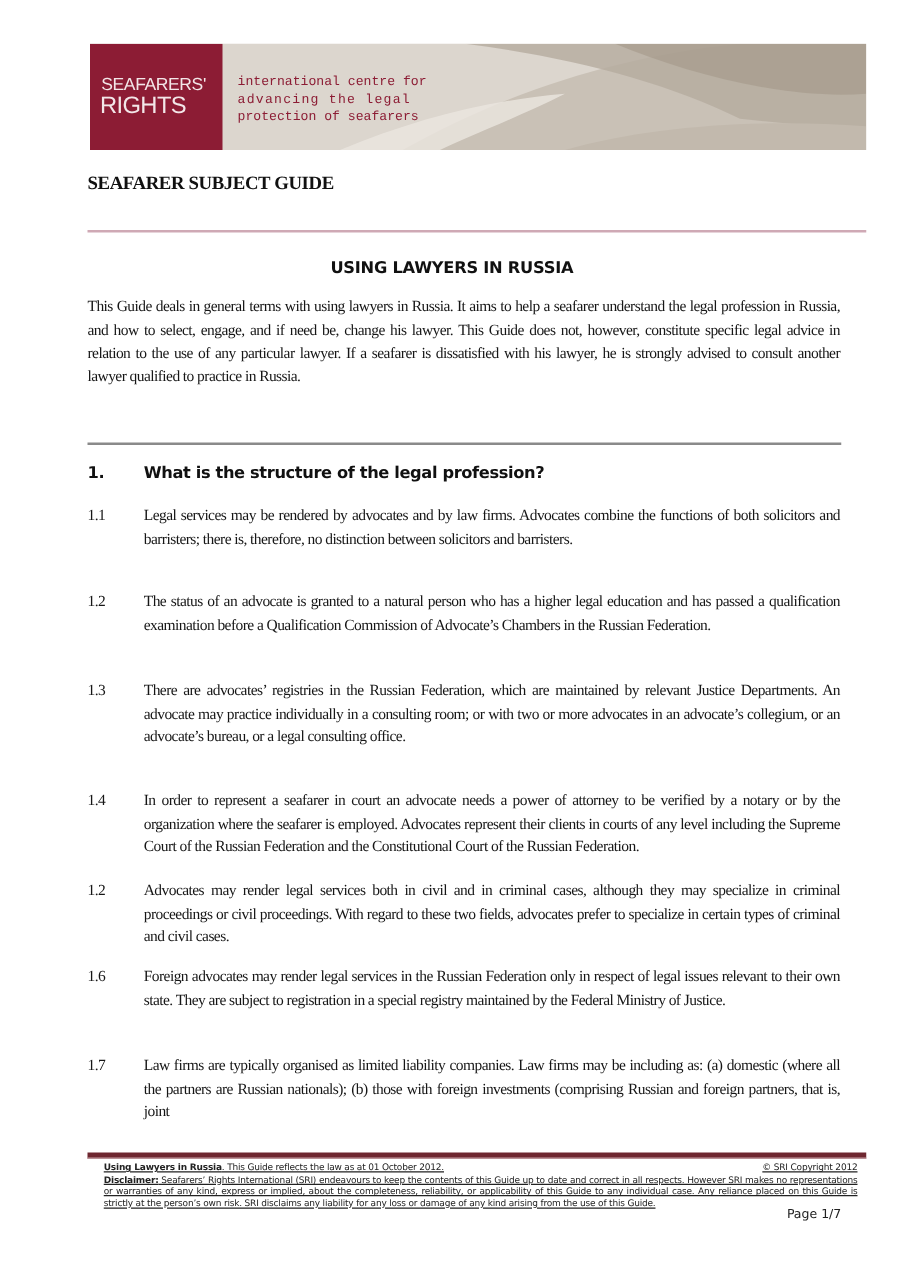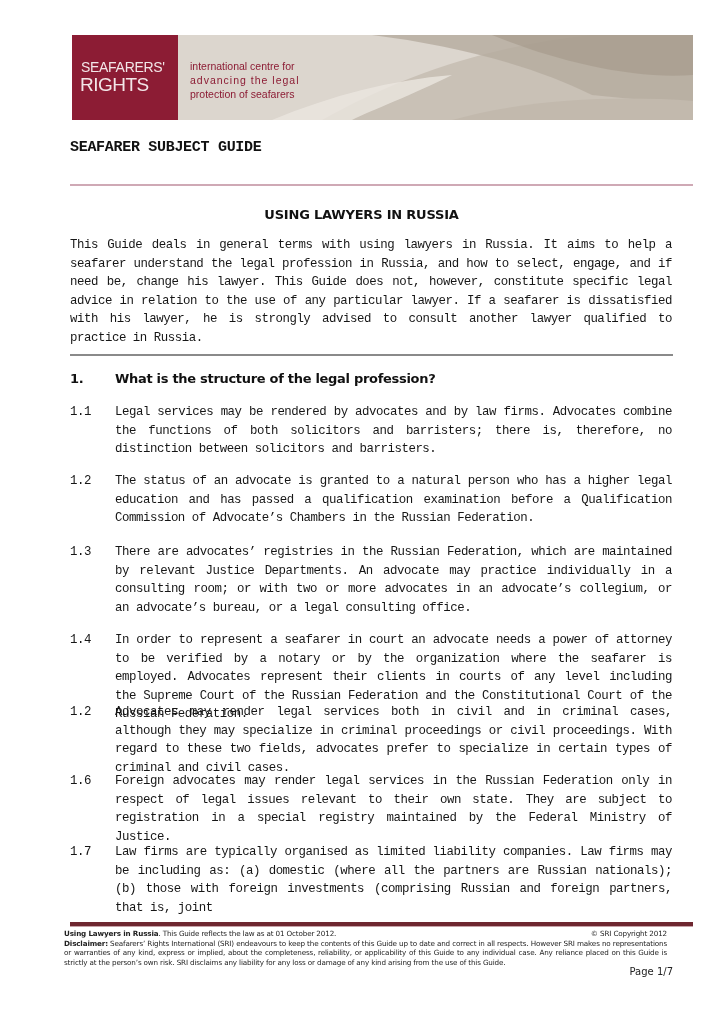--- a/index.html
+++ b/index.html
@@ -7,48 +7,48 @@
          font-family:"DejaVu Sans", sans-serif; color:#111; }
   .banner { position:absolute; left:72px; top:35px; width:621px; height:85px;
             overflow:hidden; background:#d9d3cb; }
   .banner-bg { position:absolute; inset:0; }
   .logo-box { position:absolute; left:0; top:0; width:106px; height:86px;
               background:#8c1c34; color:#f3e6e8; }
   .logo-l1 { position:absolute; left:9px; top:24px; font-family:"Liberation Sans", sans-serif;
              font-size:14px; letter-spacing:-0.3px; }
   .logo-l2 { position:absolute; left:8px; top:37px; font-family:"Liberation Sans", sans-serif;
              font-size:19px; letter-spacing:-0.5px; line-height:26px;text-align:center; }
-  .tagline { position:absolute; left:118px; top:24px; font-family:Liberation Sans, sans-serif;
+  .tagline { position:absolute; left:118px; top:24px; font-family:Liberation Mono, monospace;
              font-size:10.5px; line-height:14px; color:#8c1c34; }
   .tagline div { white-space:nowrap; }
   .tagline .spaced { letter-spacing:1px; }
 
   .subject { position:absolute; left:70px; top:139px; font-weight:bold; font-size:15px;
-             font-family:Liberation Mono, monospace; letter-spacing:-0.3px; }
+             font-family:Liberation Serif, serif; letter-spacing:-0.3px; }
   .rule-pink { position:absolute; left:70px; top:184px; width:623px; height:2px; background:#cfa9b5; }
   .doc-title { position:absolute; left:0; width:723px; top:207px; text-align:center;
                font-weight:bold; font-size:13px; letter-spacing:-0.2px; }
 
-  .body-text { font-family:Liberation Mono, monospace; font-size:12.4px; line-height:18.6px;
+  .body-text { font-family:Liberation Serif, serif; font-size:12.4px; line-height:18.6px;
                text-align:justify; letter-spacing:-0.45px; color:#161616; }
   .intro { position:absolute; left:70px; width:602px; top:236px; }
   .rule-grey { position:absolute; left:70px; top:354px; width:603px; height:1.5px; background:#8a8a8a; }
 
   .section { position:absolute; left:70px; top:371px; font-weight:bold; font-size:13px;
              letter-spacing:-0.3px; }
   .section .num { display:inline-block; width:45px; }
 
   .para { position:absolute; left:70px; width:602px; display:flex; }
   .para .pnum { width:45px; flex:0 0 45px; }
   .para .ptext { flex:1; }
 
   .footer-rule { position:absolute; left:70px; top:922px; width:623px; height:4px; background:#6e2730;
                  border-bottom:1px solid #c7a2a8; }
-  .footer { position:absolute; left:64px; width:603px; top:929px; font-size:7.2px; line-height:9.6px;
-            font-family:"DejaVu Sans", sans-serif; color:#222; letter-spacing:-0.15px; }
+  .footer { position:absolute; left:83px; width:603px; top:929px; font-size:7.2px; line-height:9.6px;
+            font-family:"DejaVu Sans", sans-serif; color:#222; letter-spacing:-0.15px;text-decoration:underline; }
   .footer .row1 { display:flex; justify-content:space-between; }
   .footer b { font-weight:bold; }
   .footer .disc { text-align:justify; }
   .page-num { position:absolute; right:50px; top:966px; font-size:10px; color:#222; }
 </style>
 </head>
 <body>
 
 <div class="banner">
   <svg class="banner-bg" width="621" height="85" viewBox="0 0 621 85" preserveAspectRatio="none">

